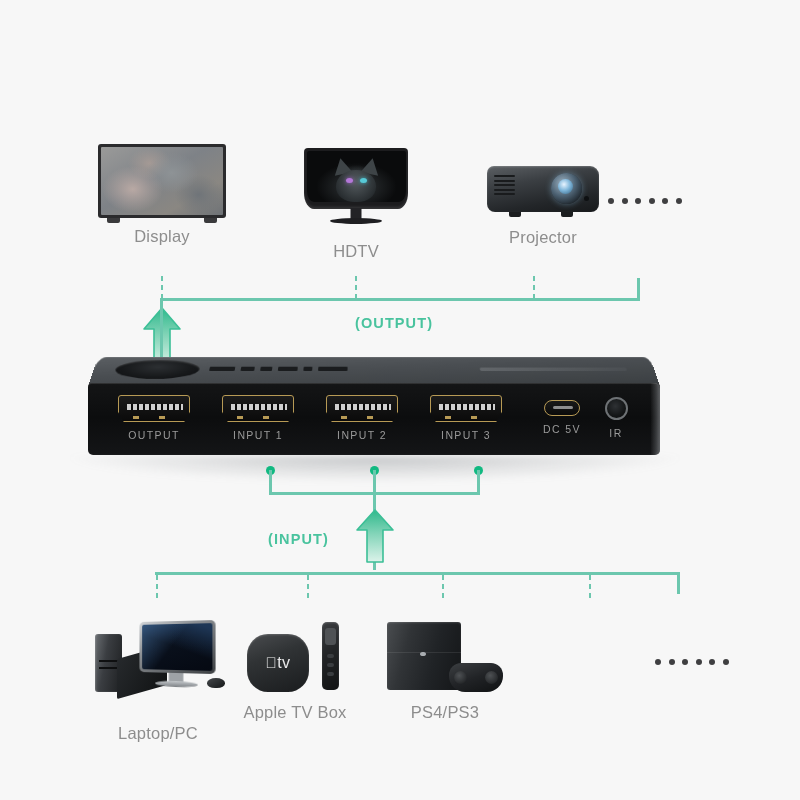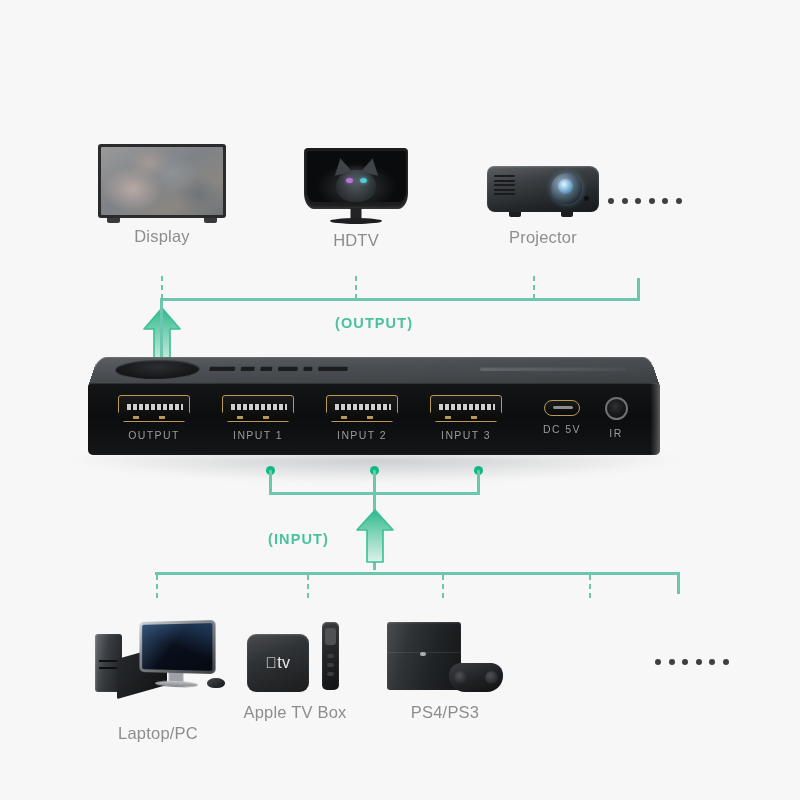--- a/index.html
+++ b/index.html
@@ -158,21 +158,21 @@
   .pc-mouse {
     position: absolute; right: -2px; bottom: 8px; width: 18px; height: 10px;
     border-radius: 50% 50% 44% 44%;
     background: linear-gradient(150deg, #45484b, #141617);
   }
 
   
   .atv { width: 104px; height: 72px; position: relative; }
   .atv-box {
     position: absolute; left: 4px; bottom: 2px; width: 62px; height: 58px;
-    border-radius: 9px;
+    border-radius: 21px;
     background: linear-gradient(160deg, #4a4c4f 0%, #303335 38%, #1a1c1e 100%);
     box-shadow: inset 0 1px 2px rgba(255,255,255,.18);
     display: flex; align-items: center; justify-content: center;
   }
   .atv-logo { color: #e9e9ea; font-size: 16px; letter-spacing: .5px; }
   .atv-logo .ap { font-size: 15px; }
   .atv-remote {
     position: absolute; right: 8px; top: 0; width: 17px; height: 68px;
     border-radius: 5px;
     background: linear-gradient(150deg, #3c3e41 0%, #232527 44%, #121314 100%);
@@ -353,21 +353,21 @@
           <div class="cat-ear-l"></div>
             <div class="cat-ear-r"></div>
           <div class="cat-head"></div>
           <div class="eye-l"></div>
             <div class="eye-r"></div>
         </div>
         <div class="mon-neck"></div>
           <div class="mon-base"></div>
       </div>
     </div>
-    <div class="cap" style="margin-top:22px;">HDTV</div>
+    <div class="cap" style="margin-top:33px;">HDTV</div>
   </div>
 
   <div class="device" style="left:486px; top:166px; width:114px;">
     <div class="art" style="width:112px;">
       <div class="proj">
         <div class="proj-vents">
             <i></i>
             <i></i>
             <i></i>
             <i></i>
@@ -391,21 +391,21 @@
       <i></i>
   </div>
 
   <div class="tl" style="left:161px; top:298px; width:479px; height:3px;"></div>
   <div class="tl" style="left:637px; top:278px; width:3px; height:22px;"></div>
 
   <div class="tl-d" style="left:161px; top:276px; width:2px; height:24px; background:repeating-linear-gradient(180deg,#6cc7ae 0 5px,transparent 5px 9px);"></div>
   <div class="tl-d" style="left:355px; top:276px; width:2px; height:24px; background:repeating-linear-gradient(180deg,#6cc7ae 0 5px,transparent 5px 9px);"></div>
   <div class="tl-d" style="left:533px; top:276px; width:2px; height:24px; background:repeating-linear-gradient(180deg,#6cc7ae 0 5px,transparent 5px 9px);"></div>
 
-  <div class="wlabel" style="left:335px; top:315px;">(OUTPUT)</div>
+  <div class="wlabel" style="left:355px; top:315px;">(OUTPUT)</div>
 
   <div class="arrow" style="left:143px; top:306px; width:38px; height:62px;">
     <svg width="38" height="62" viewBox="0 0 38 62">
       <defs>
         <linearGradient id="gOut" x1="0" y1="1" x2="0" y2="0">
           <stop offset="0%" stop-color="#d8f2e7"></stop>
             <stop offset="55%" stop-color="#7fd3b6"></stop>
           <stop offset="100%" stop-color="#2fb98c"></stop>
         </linearGradient>
       </defs>

